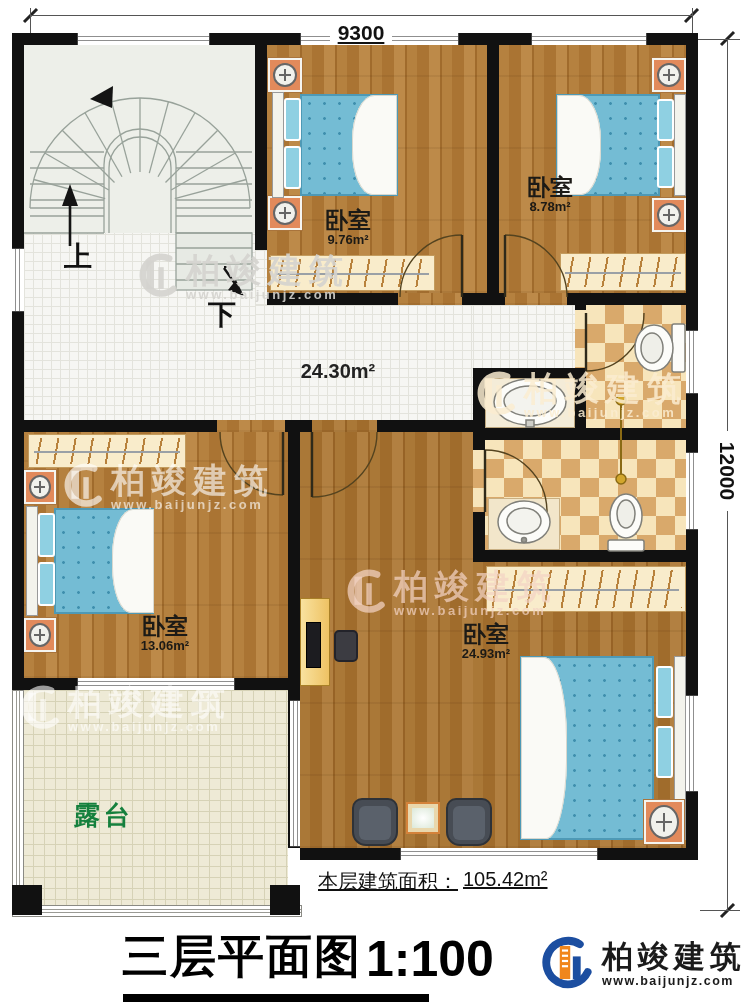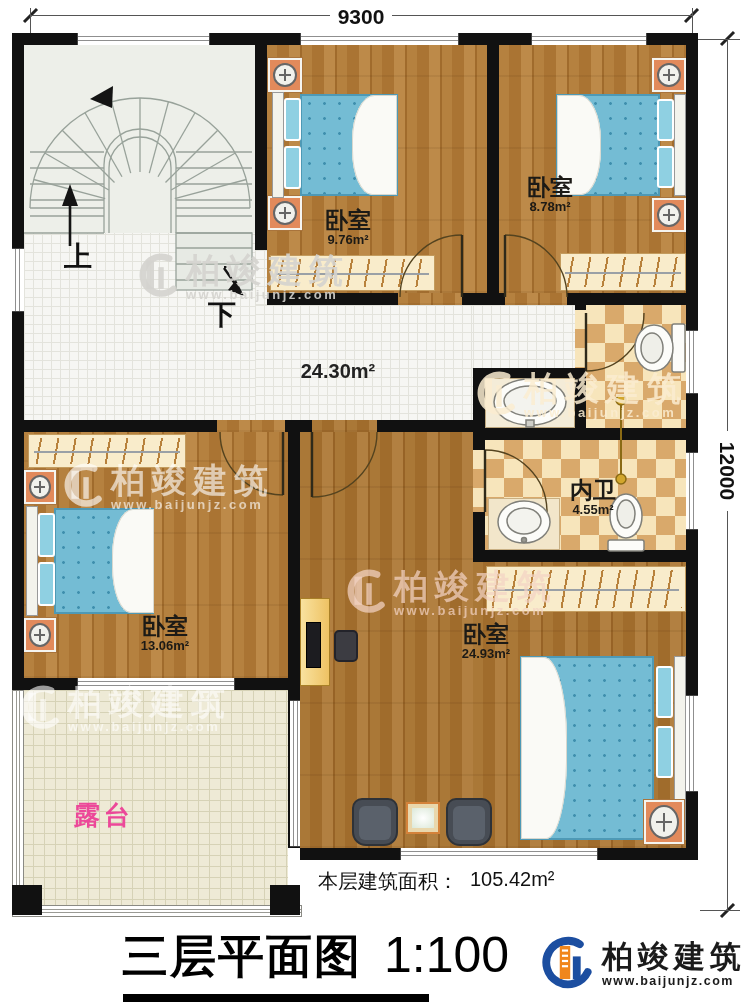--- a/index.html
+++ b/index.html
@@ -57,34 +57,34 @@
   .side-table{background:#e9d7ac;border:2px solid #d4823a;box-sizing:border-box;}
   .side-table::after{content:"";position:absolute;inset:4px;background:radial-gradient(#ffffff,#dbe8d8);}
   .counter{background:#f2e6ca;border:1px solid #c9b084;box-sizing:border-box;}
   .niche{background:#f4ecd8;border:1px solid #bda77e;box-sizing:border-box;}
   
   .room-label{color:#1c1a16;text-align:center;font-weight:bold;line-height:1.08;z-index:8;}
   .rl-name{font-size:23px;display:block;}
   .rl-area{font-size:13px;display:block;}
   .hall-label{font-size:20px;font-weight:bold;color:#222;text-align:center;z-index:8;}
   .stair-label{font-size:28px;font-weight:bold;color:#111;z-index:8;}
-  .terrace-label{font-size:26px;font-weight:bold;color:#ec4899;letter-spacing:4px;z-index:8;}
+  .terrace-label{font-size:26px;font-weight:bold;color:#15803d;letter-spacing:4px;z-index:8;}
   
   .dim-line{background:#555;z-index:8;}
   .dim-label{font-size:21px;font-weight:bold;color:#111;background:#fff;text-align:center;z-index:9;line-height:1;}
   
   .wm{display:flex;align-items:center;gap:8px;z-index:7;pointer-events:none;}
   .wm-text-name{font-size:34px;font-weight:bold;letter-spacing:7px;line-height:1;white-space:nowrap;}
   .wm-text-url{font-size:13px;font-weight:bold;letter-spacing:2.5px;line-height:1.3;white-space:nowrap;}
   
   .stats{z-index:9;color:#111;font-size:20px;}
-  .stats .row{display:flex;gap:12px;margin-bottom:6px;}
-  .plan-title{z-index:9;display:flex;align-items:flex-start;gap:22px;color:#000;}
+  .stats .row{display:flex;gap:5px;margin-bottom:6px;text-decoration:underline;}
+  .plan-title{z-index:9;display:flex;align-items:flex-end;gap:4px;color:#000;}
   .pt-name{font-size:46px;font-weight:bold;letter-spacing:2px;}
-  .pt-scale{font-size:50px;font-weight:normal;}
+  .pt-scale{font-size:50px;font-weight:bold;}
   .title-bar{background:#000;z-index:9;}
   .brand{z-index:9;display:flex;align-items:center;gap:10px;}
   .brand-name{font-size:31px;font-weight:bold;color:#1a1a1a;letter-spacing:5px;line-height:1;}
   .brand-url{font-size:12.5px;font-weight:bold;color:#1a1a1a;letter-spacing:1.5px;line-height:1.5;}
   svg{display:block;}
   .overlay{z-index:6;pointer-events:none;}
   .z1{z-index:1}.z2{z-index:2}.z3{z-index:3}.z4{z-index:4}.z5{z-index:5}
 </style>
 </head>
 <body>
@@ -293,41 +293,37 @@
   </svg>
 
   <div class="abs room-label" style="left:298px;top:208px;width:100px;">
     <span class="rl-name">卧室</span>
     <span class="rl-area">9.76m²</span>
   </div>
   <div class="abs room-label" style="left:500px;top:175px;width:100px;">
     <span class="rl-name">卧室</span>
     <span class="rl-area">8.78m²</span>
   </div>
-  <div class="abs room-label" style="left:543px;top:478px;width:100px;">
-    <span class="rl-name">内卫</span>
-    <span class="rl-area">4.55m²</span>
-  </div>
   <div class="abs room-label" style="left:115px;top:614px;width:100px;">
     <span class="rl-name">卧室</span>
     <span class="rl-area">13.06m²</span>
   </div>
   <div class="abs room-label" style="left:434px;top:622px;width:104px;">
     <span class="rl-name">卧室</span>
     <span class="rl-area">24.93m²</span>
   </div>
   <div class="abs hall-label" style="left:298px;top:360px;width:80px;">24.30m²</div>
   <div class="abs terrace-label" style="left:74px;top:798px;">露台</div>
   <div class="abs stair-label" style="left:64px;top:238px;">上</div>
   <div class="abs stair-label" style="left:208px;top:296px;">下</div>
 
   <div class="abs dim-line" style="left:30px;top:15px;width:662px;height:1px;"></div>
   <div class="abs dim-line" style="left:30px;top:8px;width:1px;height:25px;"></div>
   <div class="abs dim-line" style="left:692px;top:8px;width:1px;height:25px;"></div>
-  <div class="abs dim-label" style="left:330px;top:6px;width:62px;height:22px;line-height:22px;">9300</div>
+  <div class="abs dim-label" style="left:330px;top:22px;width:62px;height:22px;line-height:22px;text-decoration:underline;">9300</div>
   <div class="abs dim-line" style="left:727px;top:39px;width:1px;height:872px;"></div>
   <div class="abs dim-line" style="left:698px;top:39px;width:42px;height:1px;"></div>
   <div class="abs dim-line" style="left:700px;top:910px;width:40px;height:1px;"></div>
   <div class="abs dim-label" style="left:687px;top:460px;width:80px;height:22px;line-height:22px;transform:rotate(90deg);">12000</div>
 
   <div class="abs wm" style="left:130px;top:252px;color:rgba(212,211,206,0.9);">
     <svg width="48" height="52" viewBox="0 0 44 48">
         <path d="M 36,6 A 17 17 0 1 0 40,34" stroke="currentColor" stroke-width="6" fill="none" stroke-linecap="round"></path>
         <rect x="15" y="8" width="7" height="26" fill="currentColor"></rect>
         <rect x="26" y="14" width="5" height="20" fill="currentColor"></rect>

